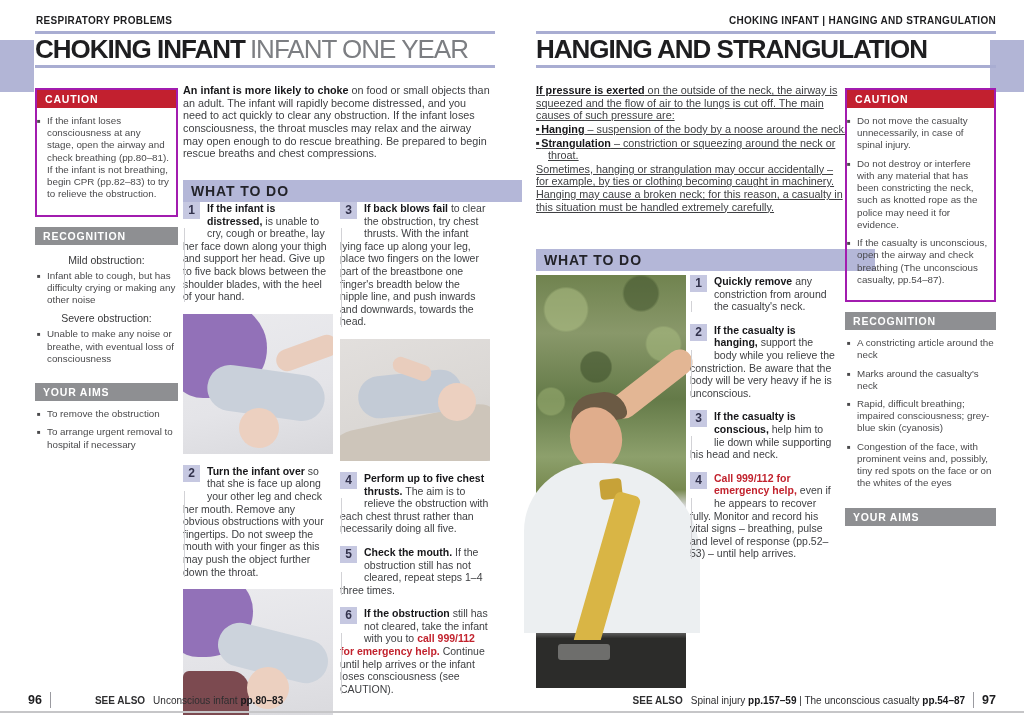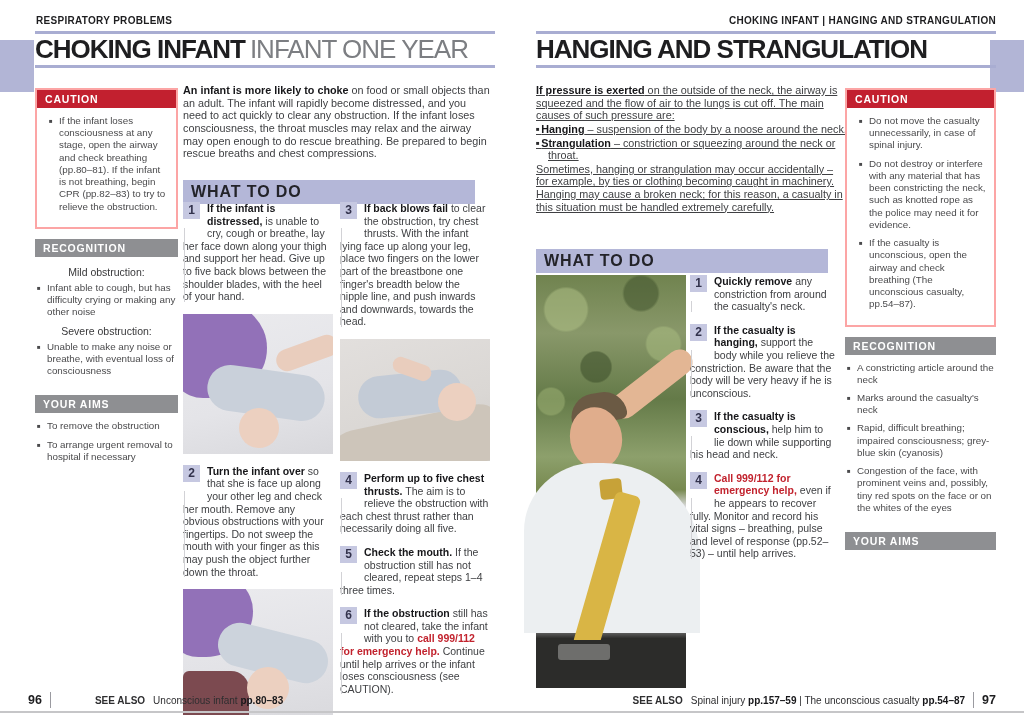--- a/index.html
+++ b/index.html
@@ -15,36 +15,36 @@
   
   .kicker { position:absolute; top:15px; font-size:10px; font-weight:bold; color:#1e1e20; letter-spacing:.3px; }
   .rule { position:absolute; height:3px; background:#a9add2; }
   .page-title { position:absolute; top:34px; font-size:26px; font-weight:bold; letter-spacing:-1px; color:#1e1e20; white-space:nowrap; }
   .page-title .light { font-weight:400; color:#7c7e82; margin-left:5px; }
   
   .sidebar { position:absolute; top:88px; }
   .box-hdr { color:#fff; font-size:10.5px; font-weight:bold; letter-spacing:.8px; padding:3px 0 3px 8px; }
   .hdr-red { background:#c2202f; }
   .hdr-gray { background:#8e8f92; }
-  .caution-box { border:2px solid #fca5a5; margin-bottom:10px; }
-  .caution-box .box-body { padding:7px 6px 8px 12px; }
+  .caution-box { border:2px solid #a21caf; margin-bottom:10px; }
+  .caution-box .box-body { padding:7px 6px 8px 0; }
   .plain-section { margin-bottom:10px; }
   .plain-section .box-body { padding:7px 2px 2px 2px; }
   .bullet { display:flex; align-items:flex-start; margin-bottom:6px; font-size:9.8px; line-height:1.25; color:#4a4a4c; }
   .bullet .sq { flex:0 0 10px; font-size:6px; line-height:12px; color:#4a4a4c; }
   .group-label { font-size:10.5px; color:#38383a; margin:2px 0 4px 0;text-align:center; }
   
   .intro { position:absolute; font-size:10.8px; line-height:1.17; color:#3f4043; }
   .b { font-weight:bold; color:#17171a; }
   .r { font-weight:bold; color:#c2232e; }
   .para { margin-bottom:1px; }
   .para.pb { padding-left:12px; text-indent:-12px; }
   .para .sq { font-size:6px; vertical-align:2px; color:#2a2a2c; }
   
-  .wtd { position:absolute; width:292px; background:#b4b7d8; color:#232329; font-size:16px; font-weight:bold; letter-spacing:.9px; padding:3px 0 3px 8px; }
+  .wtd { position:absolute; width:339px; background:#b4b7d8; color:#232329; font-size:14px; font-weight:bold; letter-spacing:.9px; padding:3px 0 3px 8px; }
   
   .cols { position:absolute; display:flex; gap:7px; }
   .col { width:150px; }
   .steps-col { position:absolute; }
   .step { position:relative; margin-bottom:11px; font-size:10.5px; line-height:1.2; color:#3f4043; overflow:hidden; }
   .step::after { content:''; position:absolute; left:1px; top:26px; bottom:1px; width:1px; background:#d2d2d6; }
   .stepnum { float:left; width:17px; height:17px; margin:0 7px 9px 0; background:#c6c8e1; color:#33334d;
              font-size:12px; font-weight:bold; text-align:center; line-height:17px; }
   
   .photo { position:relative; width:100%; overflow:hidden; margin-bottom:11px; }

